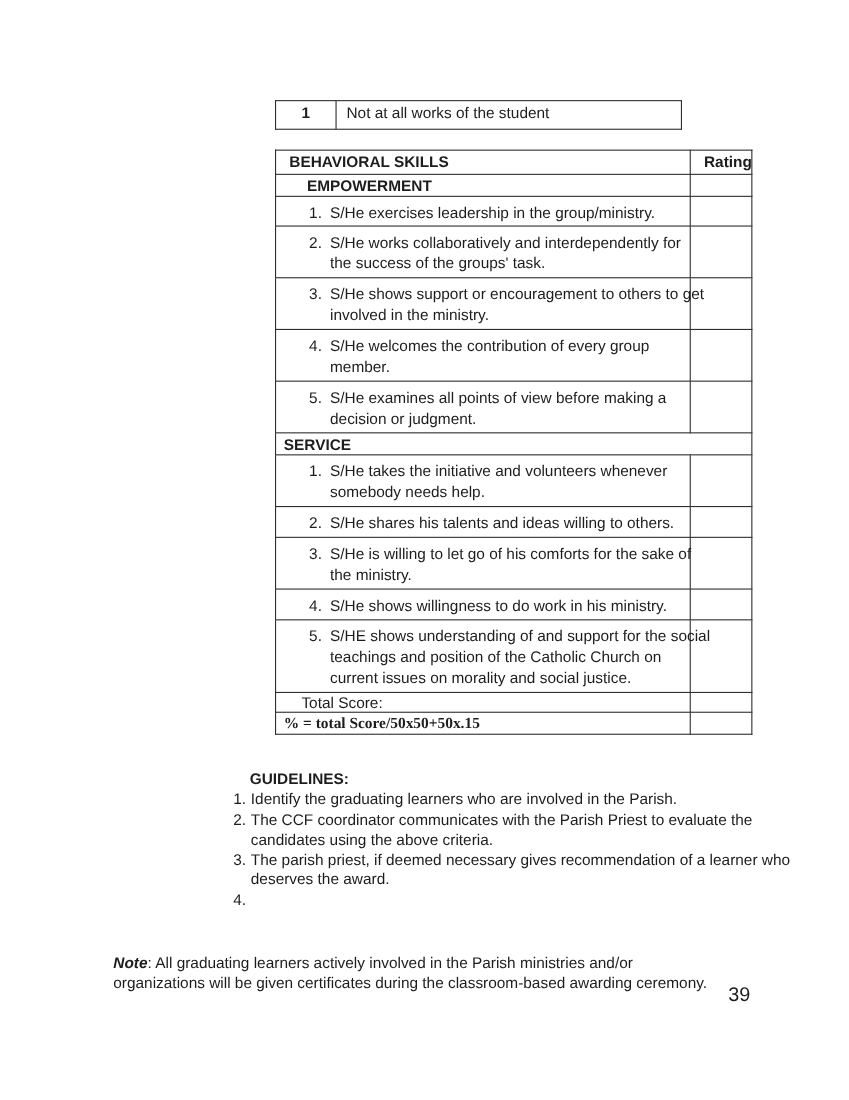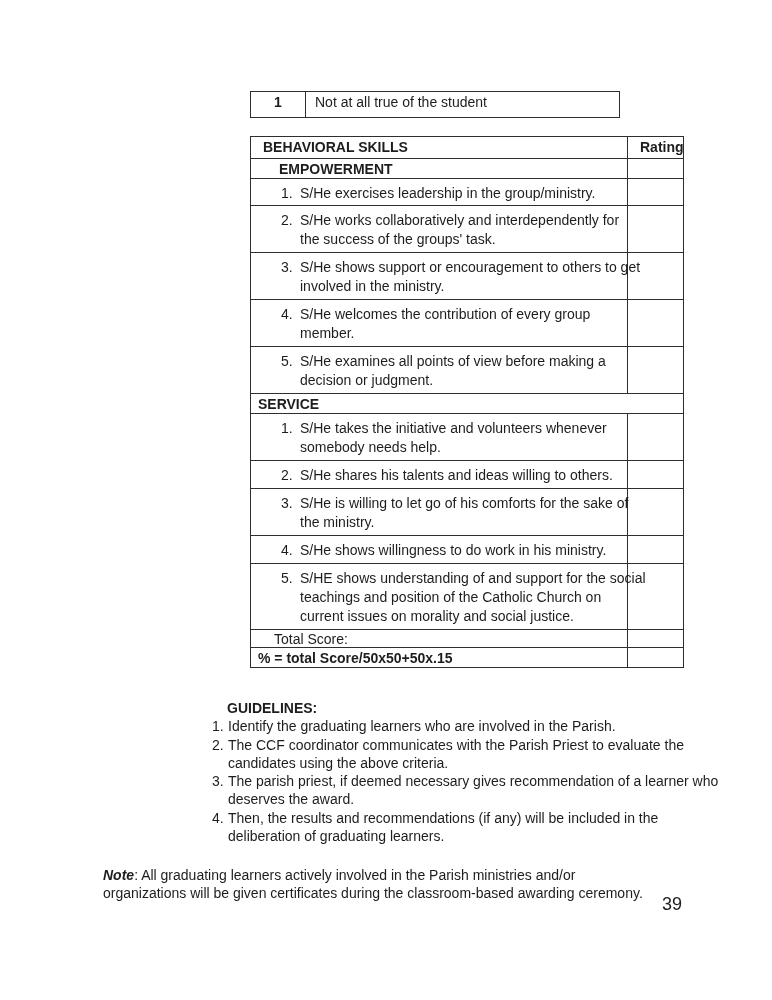--- a/index.html
+++ b/index.html
@@ -27,21 +27,21 @@
   .rating-h { font-weight:bold; text-align:center; padding-top:2px; }
 
   .rh-hdr td { height:22px;padding-left:12px; }
   .rh-sec td { height:18px;padding-left:28px; }
   .rh-svc td { height:19px; }
   .rh-1 td { height:27px; }
   .rh-2 td { height:47px; }
   .rh-3 td { height:66px; }
   .rh-28 td { height:28px; }
   .rh-tot td { height:18px;padding-left:23px; }
-  .rh-pct td { height:19px; }
+  .rh-pct td { height:19px;font-family:Liberation Serif, serif; }
 
   .it { display:flex; padding:4px 2px 0 29px; line-height:19px; }
   .it .num { width:19px; flex:none; }
   .it .txt { white-space:pre; }
 
   
   .guidelines { position:absolute; left:212px; top:699px; line-height:18.3px; }
   .g-title { font-weight:bold; margin-left:15px; }
   .g-item { display:flex; }
   .g-num { width:16px; flex:none; }
@@ -56,21 +56,21 @@
 </style>
 </head>
 <body>
 
 <div class="page">
 
   <table class="legend">
     <tbody>
         <tr>
       <td class="lc1">1</td>
-      <td class="lc2">Not at all true of the student</td>
+      <td class="lc2">Not at all works of the student</td>
     </tr>
   </tbody>
     </table>
 
   <table class="main">
     <tbody>
         <tr class="rh-hdr">
       <td class="c1 hcell">BEHAVIORAL SKILLS</td>
       <td class="c2 rating-h">Rating</td>
     </tr>
@@ -215,22 +215,20 @@
       <div class="g-text">The CCF coordinator communicates with the Parish Priest to evaluate the
 candidates using the above criteria.</div>
     </div>
     <div class="g-item">
       <span class="g-num">3.</span>
       <div class="g-text">The parish priest, if deemed necessary gives recommendation of a learner who
 deserves the award.</div>
     </div>
     <div class="g-item">
       <span class="g-num">4.</span>
-      <div class="g-text">Then, the results and recommendations (if any) will be included in the
-deliberation of graduating learners.</div>
     </div>
   </div>
 
   <p class="note"><span class="bi">Note</span><span>: All graduating learners actively involved in the Parish ministries and/or
 organizations will be given certificates during the classroom-based awarding ceremony.</span></p>
 
   <div class="pageno">39</div>
 
 </div>
 

